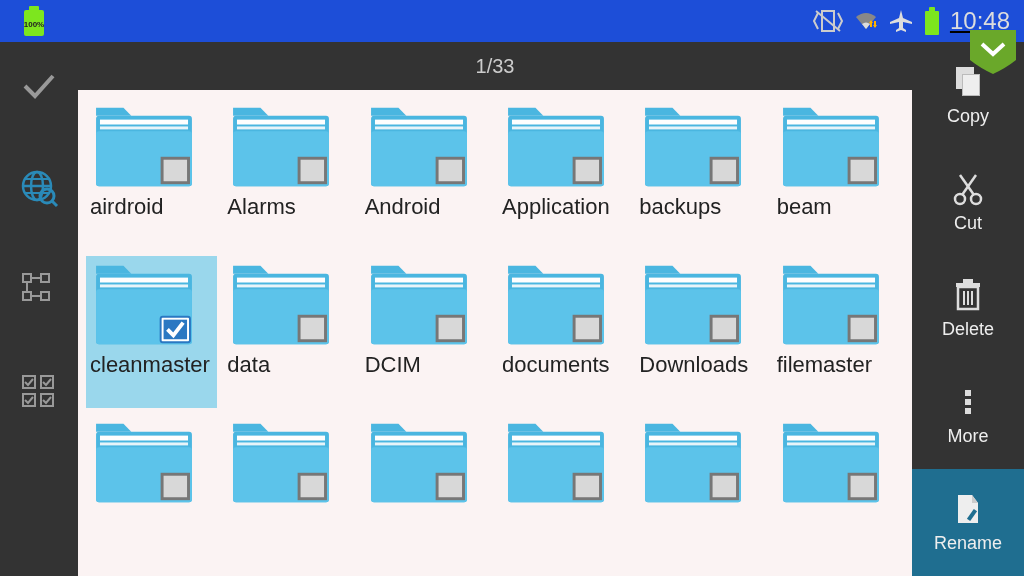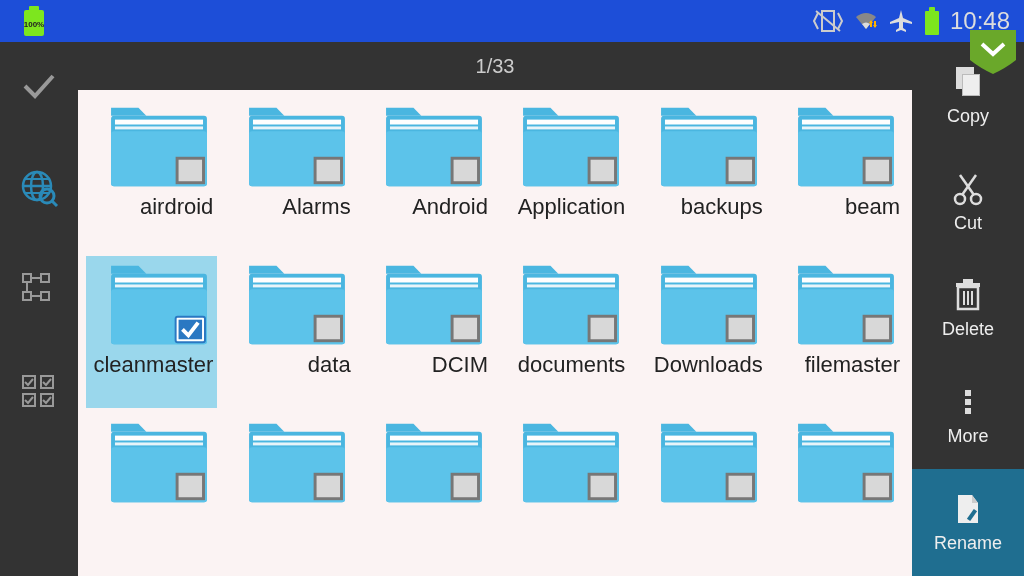--- a/index.html
+++ b/index.html
@@ -1,34 +1,34 @@
 <!DOCTYPE html>
 <html><head>
 <meta charset="utf-8">
 <style>
 * { margin: 0; padding: 0; box-sizing: border-box; }
 body { width: 1024px; height: 576px; background: #2b2b2b; font-family: Arial, sans-serif; overflow: hidden; position: relative; }
 
 
 .status-bar { height: 42px; background: #1d4ed8; display: flex; justify-content: space-between; align-items: center; padding: 0 14px; }
 .status-left { display: flex; align-items: center; }
-.status-right { display: flex; align-items: center; gap: 8px; }
+.status-right { display: flex; align-items: center; gap: 8px; text-decoration: underline; }
 .status-clock { color: #ddd; font-size: 24px; }
 
 
 .app { display: flex; height: 534px; }
 .left-rail { width: 78px; background: #333; display: flex; flex-direction: column; align-items: center; padding-top: 20px; gap: 54px; }
 .left-rail .rail-btn { width: 48px; height: 48px; display: flex; align-items: center; justify-content: center; }
 
 .content { flex: 1; background: #333; display: flex; flex-direction: column; }
 .count-bar { height: 48px; background: #333; color: #ccc; display: flex; align-items: center; justify-content: center; font-size: 20px; }
 .grid-wrap { flex: 1; background: #fbf3f3; padding: 8px; overflow: hidden; }
 .grid { display: grid; grid-template-columns: repeat(6, 1fr); gap: 6px; }
 
-.folder-item { display: flex; flex-direction: column; align-items: flex-end; padding: 4px; }
+.folder-item { display: flex; flex-direction: column; align-items: flex-start; padding: 4px; }
 .folder-item.selected { background: #9ad7ec; }
 .folder-item .folder-svg { width: 108px; height: 90px; }
 .folder-item .label { font-size: 22px; color: #222; text-align: center; margin-top: 2px; line-height: 1.15; word-break: break-word; min-height: 52px; }
 
 .right-rail { width: 112px; background: #333; display: flex; flex-direction: column; }
 .action-btn { flex: 1; display: flex; flex-direction: column; align-items: center; justify-content: center; gap: 6px; color: #eee; font-size: 18px; }
 .action-btn.highlight { background: #1f6e90; }
 .action-btn svg { width: 36px; height: 36px; }
 </style>
 </head>

